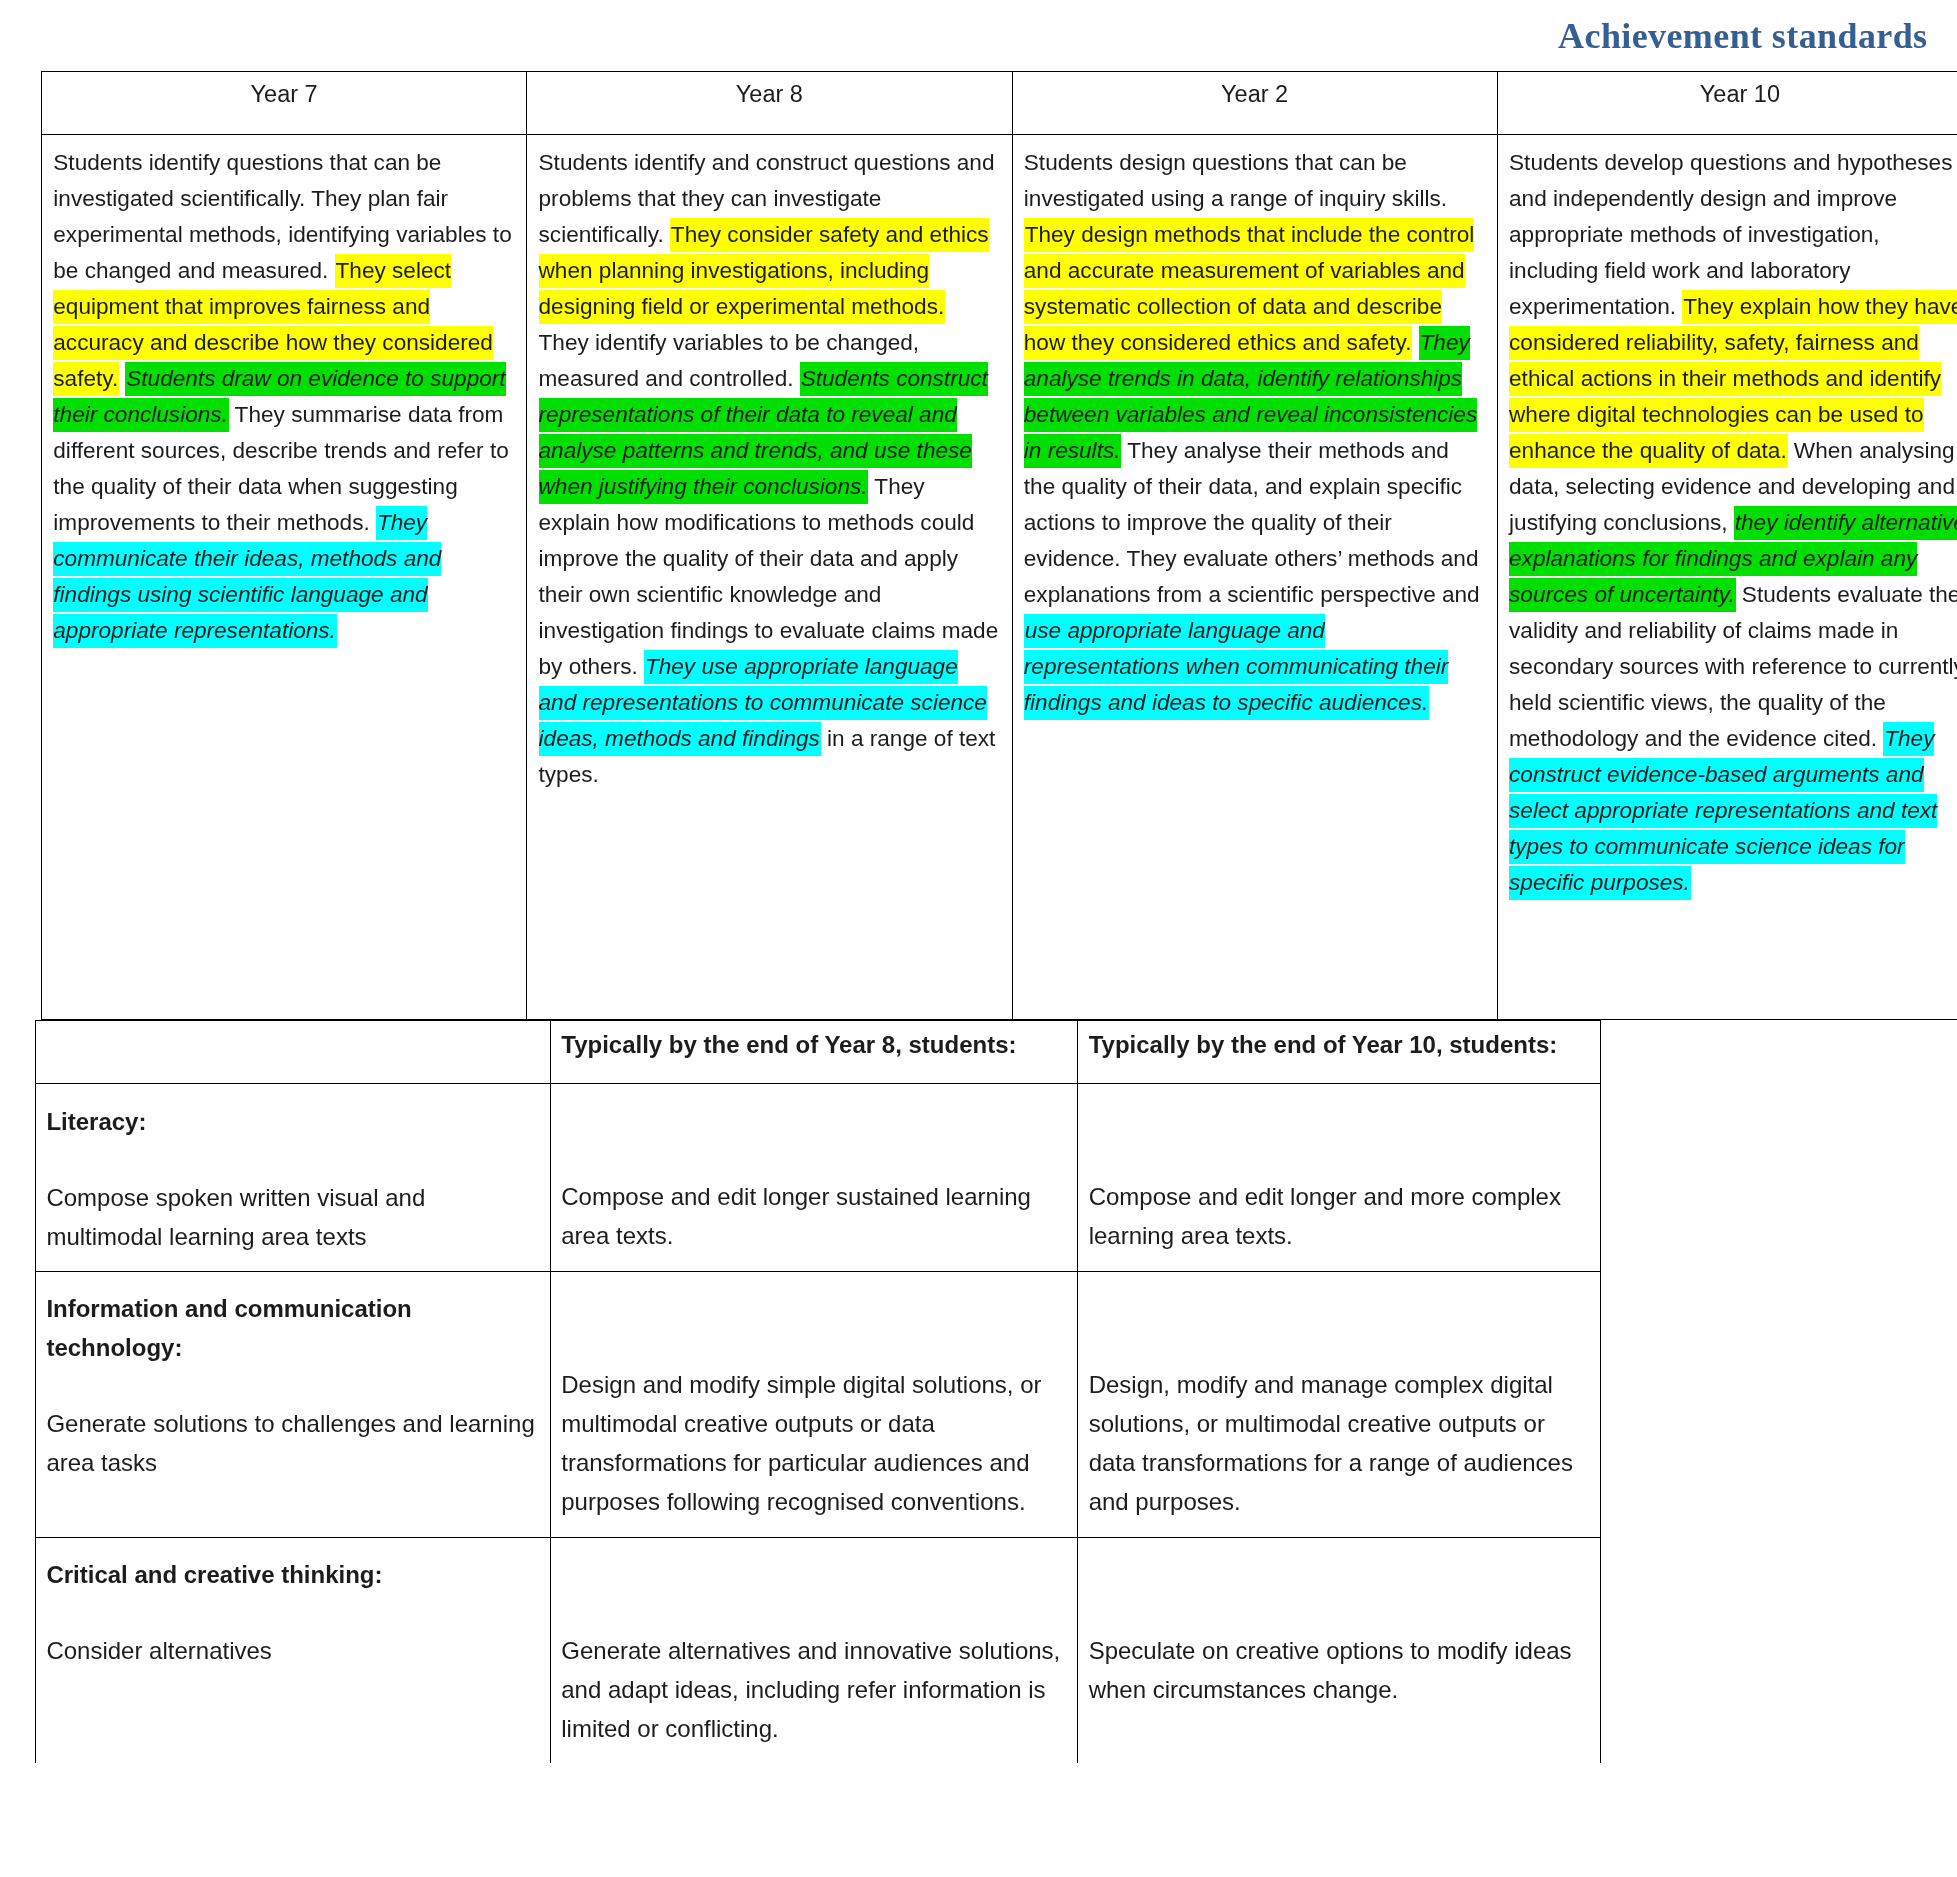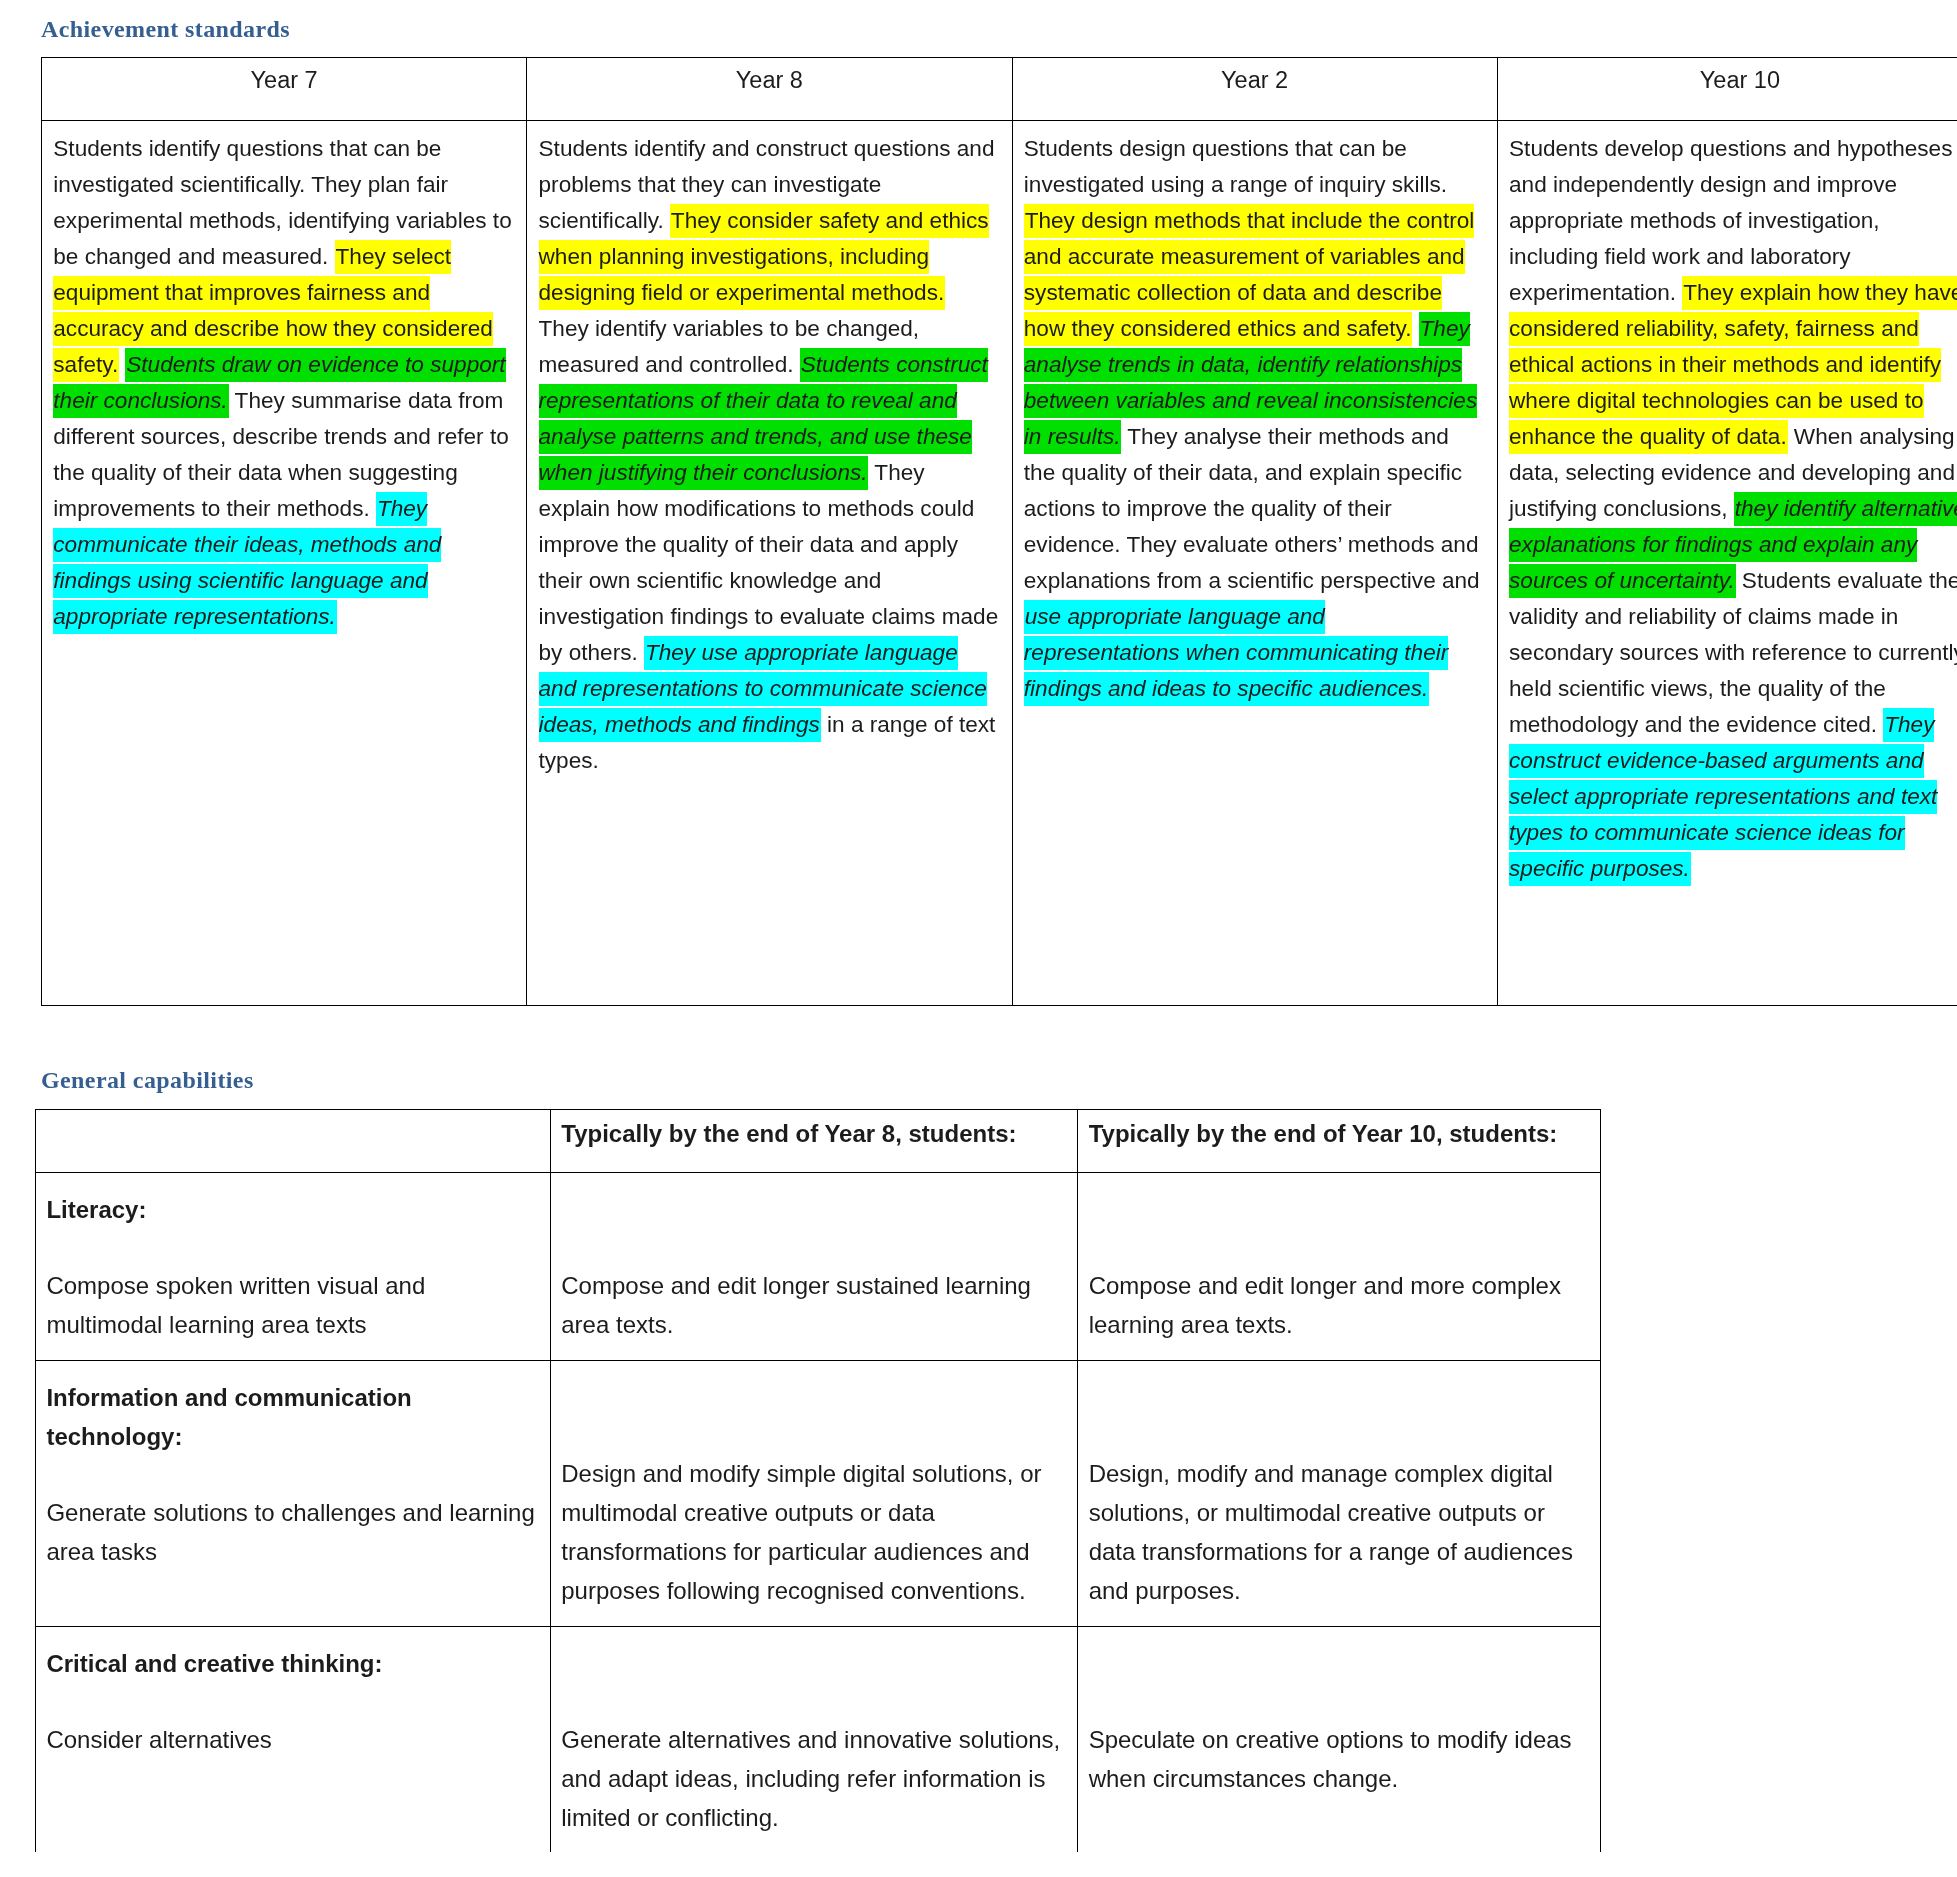--- a/index.html
+++ b/index.html
@@ -8,24 +8,25 @@
     font-family:"Liberation Sans","DejaVu Sans",sans-serif;
     color:var(--text,#1c1c1c);
     -webkit-font-smoothing:antialiased;
   }
   .page{padding:15.6px 29.5px 0 41px;}
 
   h1.section-title,h2.section-title{
     font-family:"Liberation Serif","DejaVu Serif",serif;
     font-weight:600;
     color:var(--heading,#365f91);
-    font-size:24px;
+    font-size:36px;
     line-height:1.15;
     margin:0 0 14px 0;
     letter-spacing:0.4px;
+    text-align:right;
   }
   h2.section-title{margin-top:61px;}
 
   table{border-collapse:collapse;table-layout:fixed;width:1942px;}
   td,th{border:1.7px solid #000;vertical-align:top;}
 
   
   .t1 th{
     width:25%;
     font-size:23.5px;font-weight:500;
@@ -91,21 +92,20 @@
         <td>
           <p class="seg-par"><span>Students design questions that can be investigated using a range of inquiry skills. </span><span class="hl hl-yellow">They design methods that include the control and accurate measurement of variables and systematic collection of data and describe how they considered ethics and safety.</span><span> </span><span class="hl hl-green">They analyse trends in data, identify relationships between variables and reveal inconsistencies in results.</span><span> They analyse their methods and the quality of their data, and explain specific actions to improve the quality of their evidence. They evaluate others’ methods and explanations from a scientific perspective and </span><span class="hl hl-cyan">use appropriate language and representations when communicating their findings and ideas to specific audiences.</span></p>
         </td>
         <td>
           <p class="seg-par"><span>Students develop questions and hypotheses and independently design and improve appropriate methods of investigation, including field work and laboratory experimentation. </span><span class="hl hl-yellow">They explain how they have considered reliability, safety, fairness and ethical actions in their methods and identify where digital technologies can be used to enhance the quality of data.</span><span> When analysing data, selecting evidence and developing and justifying conclusions, </span><span class="hl hl-green">they identify alternative explanations for findings and explain any sources of uncertainty.</span><span> Students evaluate the validity and reliability of claims made in secondary sources with reference to currently held scientific views, the quality of the methodology and the evidence cited. </span><span class="hl hl-cyan">They construct evidence-based arguments and select appropriate representations and text types to communicate science ideas for specific purposes.</span></p>
         </td>
       </tr>
     </tbody>
   </table>
 
-  <h2 class="section-title">General capabilities</h2>
 
   <table class="t2">
     <colgroup>
         <col class="c1">
         <col class="c2">
         <col class="c3">
       </colgroup>
     <thead>
       <tr>
         <th></th>

